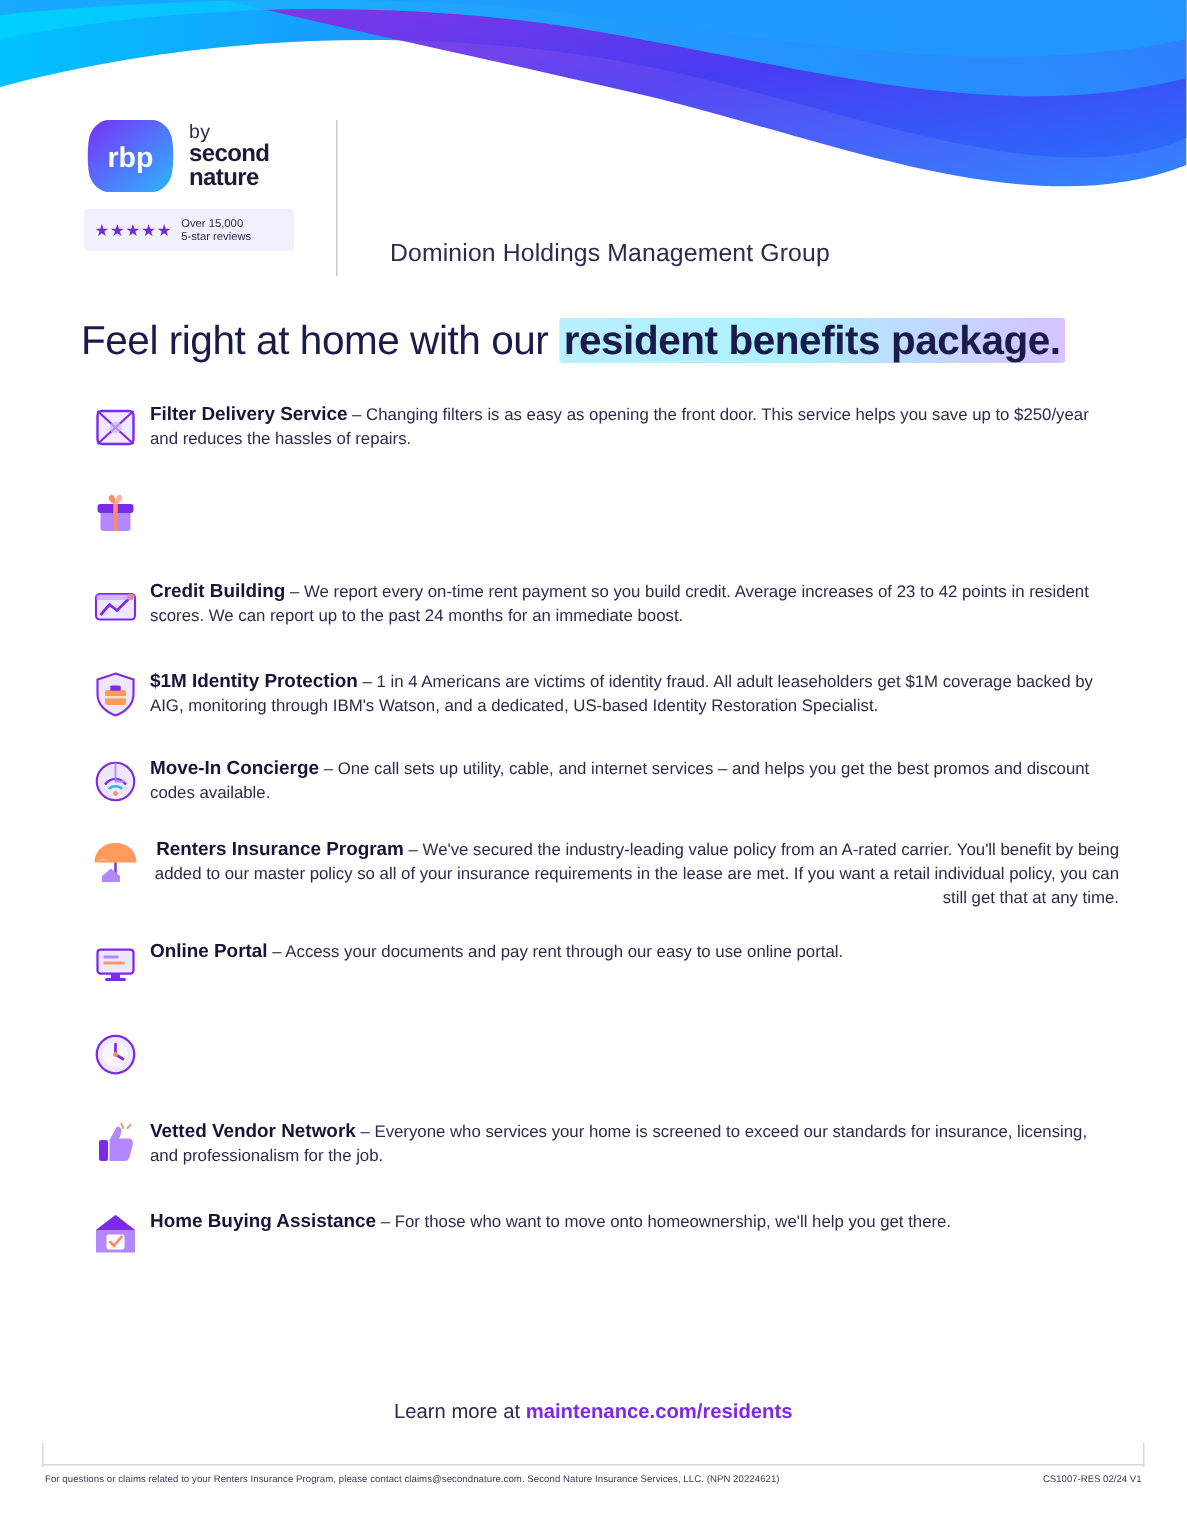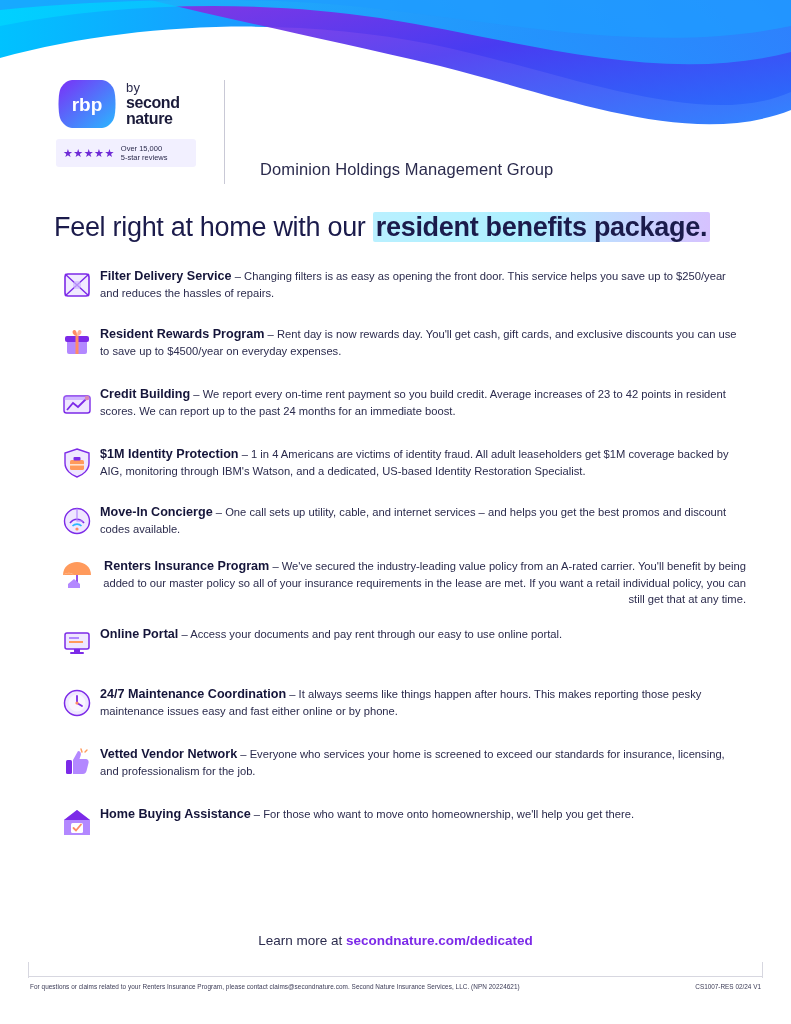--- a/index.html
+++ b/index.html
@@ -310,23 +310,20 @@
     <div class="item g2">
       <div class="icon">
         <svg width="34" height="34" viewBox="0 0 34 34" xmlns="http://www.w3.org/2000/svg">
           <rect x="7" y="14" width="20" height="14" rx="2" fill="#b388ff"></rect>
           <rect x="5" y="10" width="24" height="6" rx="2" fill="#7c2ae8"></rect>
           <rect x="15.5" y="10" width="3" height="18" fill="#ff8a65"></rect>
           <path d="M17 10 C13 10 11 5 14 4 C16.5 3.2 17 8 17 10 Z" fill="#ff8a65"></path>
           <path d="M17 10 C21 10 23 5 20 4 C17.5 3.2 17 8 17 10 Z" fill="#ffb199"></path>
         </svg>
       </div>
-      <div class="item-text">
-        <span class="item-title">Resident Rewards Program</span><span class="dash"> – </span><span>Rent day is now rewards day. You'll get cash, gift cards, and exclusive discounts you can use to save up to $4500/year on everyday expenses.</span>
-      </div>
     </div>
 
     <div class="item g3">
       <div class="icon">
         <svg width="34" height="34" viewBox="0 0 34 34" xmlns="http://www.w3.org/2000/svg">
           <rect x="4" y="10" width="26" height="17" rx="2.5" fill="#efe7ff" stroke="#7c2ae8" stroke-width="1.4"></rect>
           <path d="M7 24 L13 17 L18 21 L27 12" stroke="#7c2ae8" stroke-width="1.8" fill="none"></path>
           <circle cx="27" cy="12" r="2.2" fill="#ff8a65"></circle>
           <rect x="4" y="10" width="26" height="4" fill="#b388ff" opacity=".5"></rect>
         </svg>
@@ -396,23 +393,20 @@
 
     <div class="item g8">
       <div class="icon">
         <svg width="34" height="34" viewBox="0 0 34 34" xmlns="http://www.w3.org/2000/svg">
           <circle cx="17" cy="17" r="12.5" fill="#efe7ff" stroke="#7c2ae8" stroke-width="1.5"></circle>
           <circle cx="17" cy="17" r="8.5" fill="#ffffff" opacity=".6"></circle>
           <path d="M17 10 V17 L22 20" stroke="#7c2ae8" stroke-width="1.8" fill="none" stroke-linecap="round"></path>
           <circle cx="17" cy="17" r="1.6" fill="#ff8a65"></circle>
         </svg>
       </div>
-      <div class="item-text">
-        <span class="item-title">24/7 Maintenance Coordination</span><span class="dash"> – </span><span>It always seems like things happen after hours. This makes reporting those pesky maintenance issues easy and fast either online or by phone.</span>
-      </div>
     </div>
 
     <div class="item g9">
       <div class="icon">
         <svg width="34" height="34" viewBox="0 0 34 34" xmlns="http://www.w3.org/2000/svg">
           <path d="M13 14 L18 5 C20.5 5 21.5 7 20.5 10 L19.5 13 H26 C28 13 29 15 28.5 17 L26.5 25 C26 27 24.5 28 23 28 H13 Z" fill="#b388ff"></path>
           <rect x="6" y="14" width="6" height="14" rx="1.5" fill="#7c2ae8"></rect>
           <path d="M21 3 L22 6 M25 6 L27 4" stroke="#ff9a5c" stroke-width="1.4" stroke-linecap="round"></path>
         </svg>
       </div>
@@ -431,21 +425,21 @@
         </svg>
       </div>
       <div class="item-text">
         <span class="item-title">Home Buying Assistance</span><span class="dash"> – </span><span>For those who want to move onto homeownership, we'll help you get there.</span>
       </div>
     </div>
 
   </div>
 
   <div class="learn-more">
-    <span>Learn more at </span><a class="link" href="#" style="text-decoration:none">secondnature.com/dedicated</a>
+    <span>Learn more at </span><a class="link" href="#" style="text-decoration:none">maintenance.com/residents</a>
   </div>
 
   <div class="side-rule-l"></div>
   <div class="side-rule-r"></div>
   <div class="footrule"></div>
   <div class="footnote-left">For questions or claims related to your Renters Insurance Program, please contact claims@secondnature.com. Second Nature Insurance Services, LLC. (NPN 20224621)</div>
   <div class="footnote-right">CS1007-RES 02/24 V1</div>
 
 </div>
 

